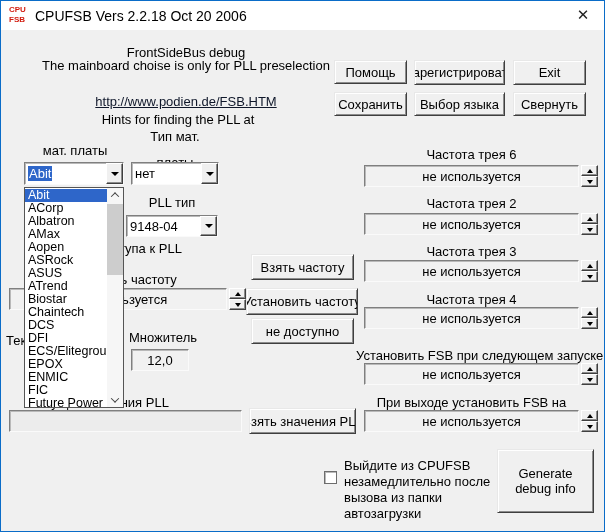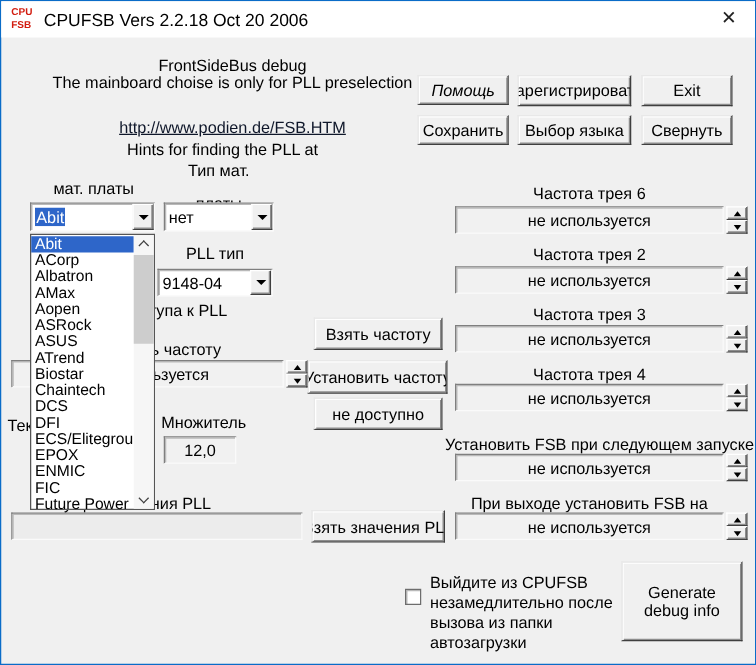--- a/index.html
+++ b/index.html
@@ -84,21 +84,21 @@
     </div>
     <div class="title-text">CPUFSB  Vers 2.2.18  Oct 20 2006</div>
     <div class="close-btn">✕</div>
   </div>
 
   <div class="lbl-c" style="left:15px; top:44px; width:340px;">FrontSideBus debug</div>
   <div class="lbl-c" style="left:15px; top:57px; width:340px;">The mainboard choise is only for PLL preselection</div>
   <div class="lbl-c" style="left:7px; top:70px; width:340px;margin-top:41px;">Hints for finding the PLL at</div>
   <div class="lbl-c" style="left:15px; top:93px; width:340px;"><a class="link" href="#">http://www.podien.de/FSB.HTM</a></div>
 
-  <div class="btn" style="left:333px; top:59px; width:73px; height:24px;font-style:italic;">Помощь</div>
+  <div class="btn" style="left:333px; top:59px; width:73px; height:24px;">Помощь</div>
   <div class="btn" style="left:413px; top:59px; width:91px; height:25px;">Зарегистрировать</div>
   <div class="btn" style="left:512px; top:59px; width:73px; height:25px;">Exit</div>
   <div class="btn" style="left:333px; top:91px; width:73px; height:24px;">Сохранить</div>
   <div class="btn" style="left:413px; top:91px; width:91px; height:24px;">Выбор языка</div>
   <div class="btn" style="left:512px; top:91px; width:73px; height:24px;">Свернуть</div>
 
   <div class="lbl-c" style="left:23px; top:142px; width:102px;">мат. платы</div>
   <div class="lbl-c" style="left:130px; top:128px; width:88px;">Тип мат.</div>
   <div class="lbl-c" style="left:130px; top:142px; width:88px;margin-top:12px;">платы</div>
 

